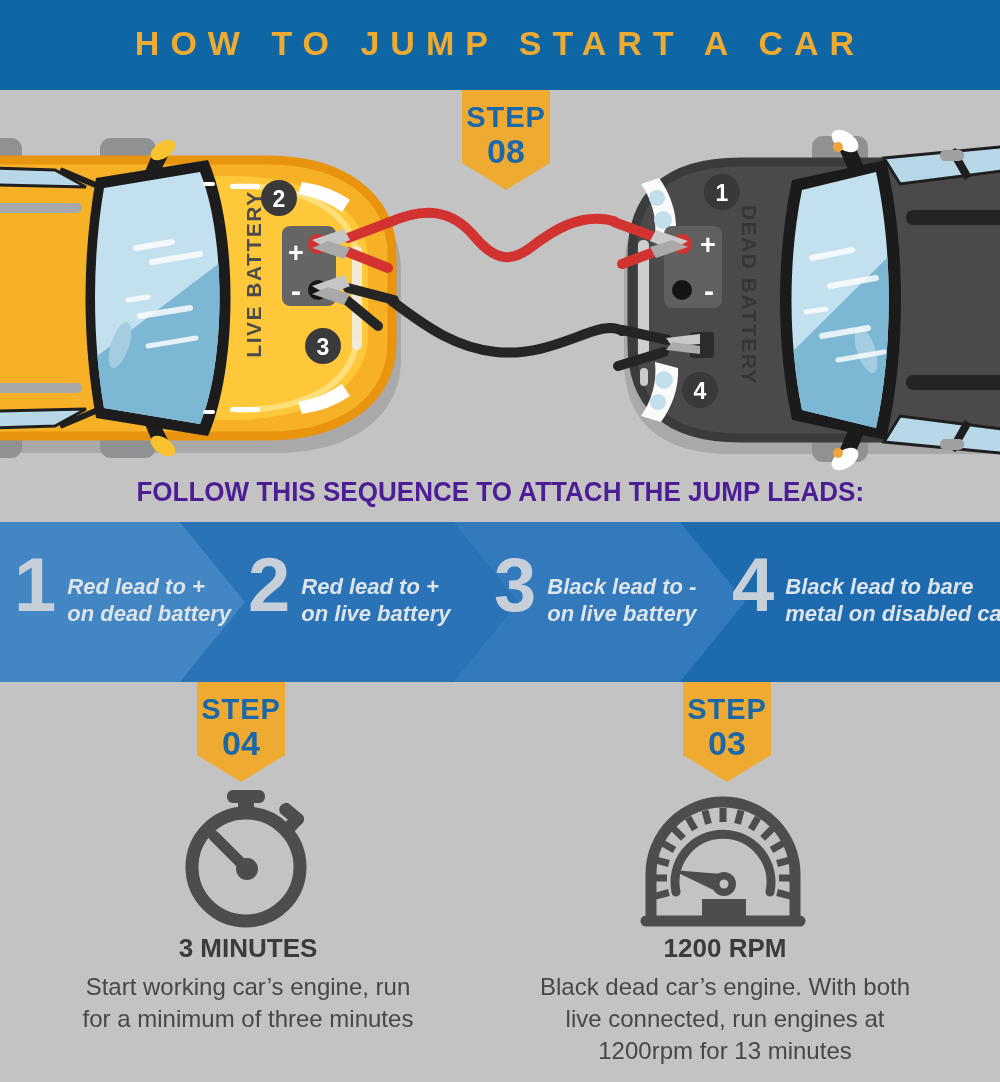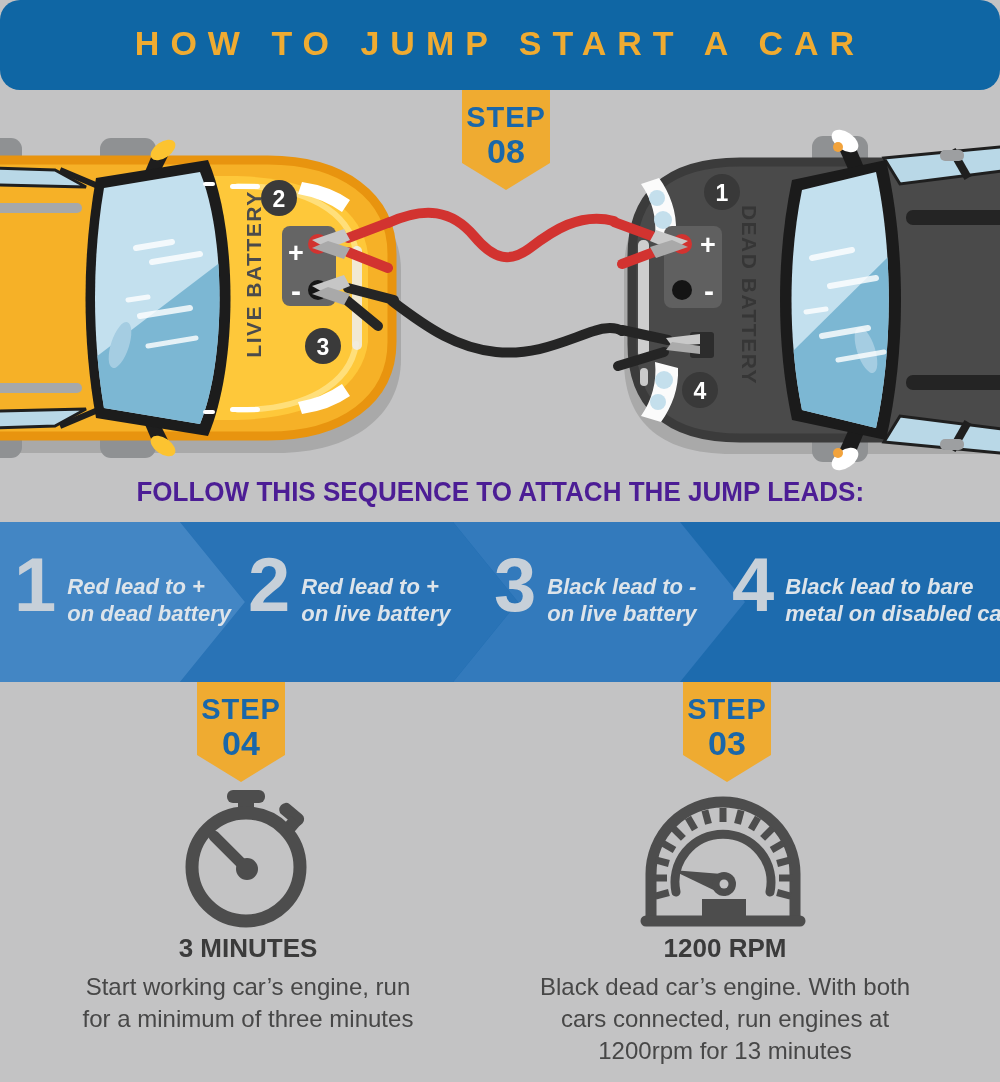--- a/index.html
+++ b/index.html
@@ -1,20 +1,20 @@
 <!DOCTYPE html>
 <html><head>
 <meta charset="utf-8">
 <style>
   html,body{margin:0;padding:0;}
   body{font-family:"Liberation Sans",sans-serif;}
   .page{position:relative;width:1000px;height:1082px;background:#c3c3c4;overflow:hidden;}
 
   
-  .top-bar{position:absolute;left:0;top:0;width:1000px;height:90px;background:#0f66a4;border-radius:20px;}
+  .top-bar{position:absolute;left:0;top:0;width:1000px;height:90px;background:#0f66a4;}
   .top-bar h1{margin:0;padding-top:21px;text-align:center;font-size:34px;line-height:44px;
     font-weight:bold;color:#efab31;letter-spacing:11px;}
 
   
   .scene{position:absolute;left:0;top:88px;z-index:1;}
   svg text{font-family:"Liberation Sans",sans-serif;}
 
   
   .pennant{position:absolute;width:88px;height:100px;background:#efab31;z-index:5;
     clip-path:polygon(0 0,100% 0,100% 73%,50% 100%,0 73%);
@@ -334,18 +334,18 @@
     <div class="f-title">3 MINUTES</div>
     <div class="f-desc">
       <div>Start working car’s engine, run</div>
       <div>for a minimum of three minutes</div>
     </div>
   </div>
   <div class="foot-col fc2">
     <div class="f-title">1200 RPM</div>
     <div class="f-desc">
       <div>Black dead car’s engine. With both</div>
-      <div>cars connected, run engines at</div>
+      <div>live connected, run engines at</div>
       <div>1200rpm for 13 minutes</div>
     </div>
   </div>
 
 </div>
 
 </body></html>

